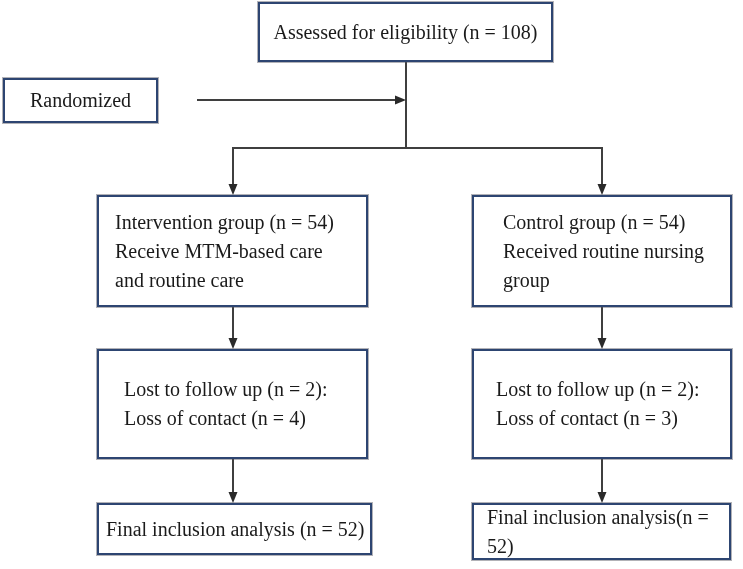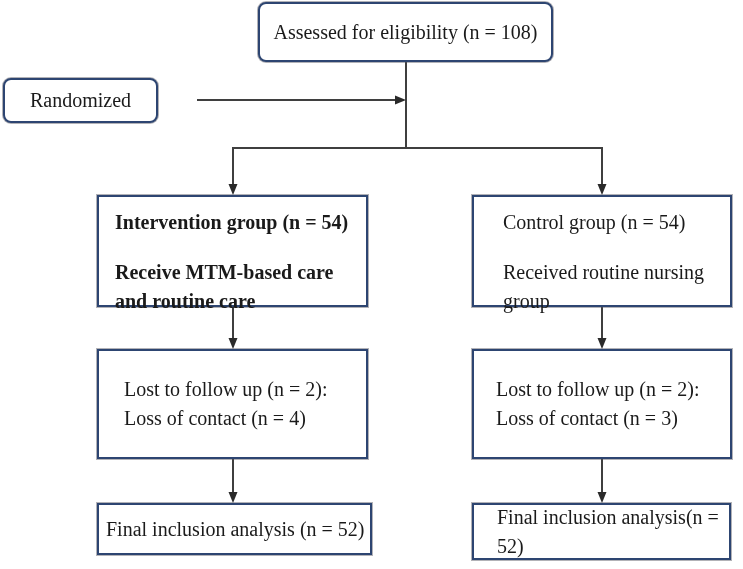--- a/index.html
+++ b/index.html
@@ -27,41 +27,40 @@
     box-sizing: border-box;
     background: #ffffff;
     border: 2px solid #2d4571;
     box-shadow: 0 0 0 1px rgba(85, 85, 95, 0.45);
     line-height: 29px;
   }
   .node.center-text {
     display: flex;
     align-items: center;
     justify-content: center;
-    border-radius: 8px;
   }
   .node.left-center {
     display: flex;
     flex-direction: column;
     justify-content: center;
     text-align: left;
   }
   .node.top-left {
     text-align: left;
   }
   
   .n-assessed   { left: 258px; top: 2px;   width: 295px; height: 60px; }
   .n-randomized { left: 3px;   top: 78px;  width: 155px; height: 45px; }
-  .n-intervention { left: 97px;  top: 195px; width: 271px; height: 112px; padding: 11px 12px 0 16px; font-weight: bold; }
+  .n-intervention { left: 97px;  top: 195px; width: 271px; height: 112px; padding: 11px 12px 0 16px; }
   .n-control      { left: 472px; top: 195px; width: 260px; height: 112px; padding: 11px 8px 0 29px; }
   .n-lost-left  { left: 97px;  top: 349px; width: 271px; height: 110px; padding-left: 25px; }
   .n-lost-right { left: 472px; top: 349px; width: 260px; height: 110px; padding-left: 22px; }
   .n-final-left  { left: 97px;  top: 503px; width: 275px; height: 52px; padding-left: 7px; }
-  .n-final-right { left: 472px; top: 503px; width: 259px; height: 57px; padding-left: 23px; }
-  .desc { margin-top: 21px; }
+  .n-final-right { left: 472px; top: 503px; width: 259px; height: 57px; padding-left: 13px; }
+  .desc { }
 </style>
 </head>
 <body>
 
 <div class="canvas">
 
   <svg class="connectors" viewBox="0 0 743 569" xmlns="http://www.w3.org/2000/svg">
 
     <path d="M406 62 V149" stroke="#3f3f3f" stroke-width="2" fill="none"></path>
 

